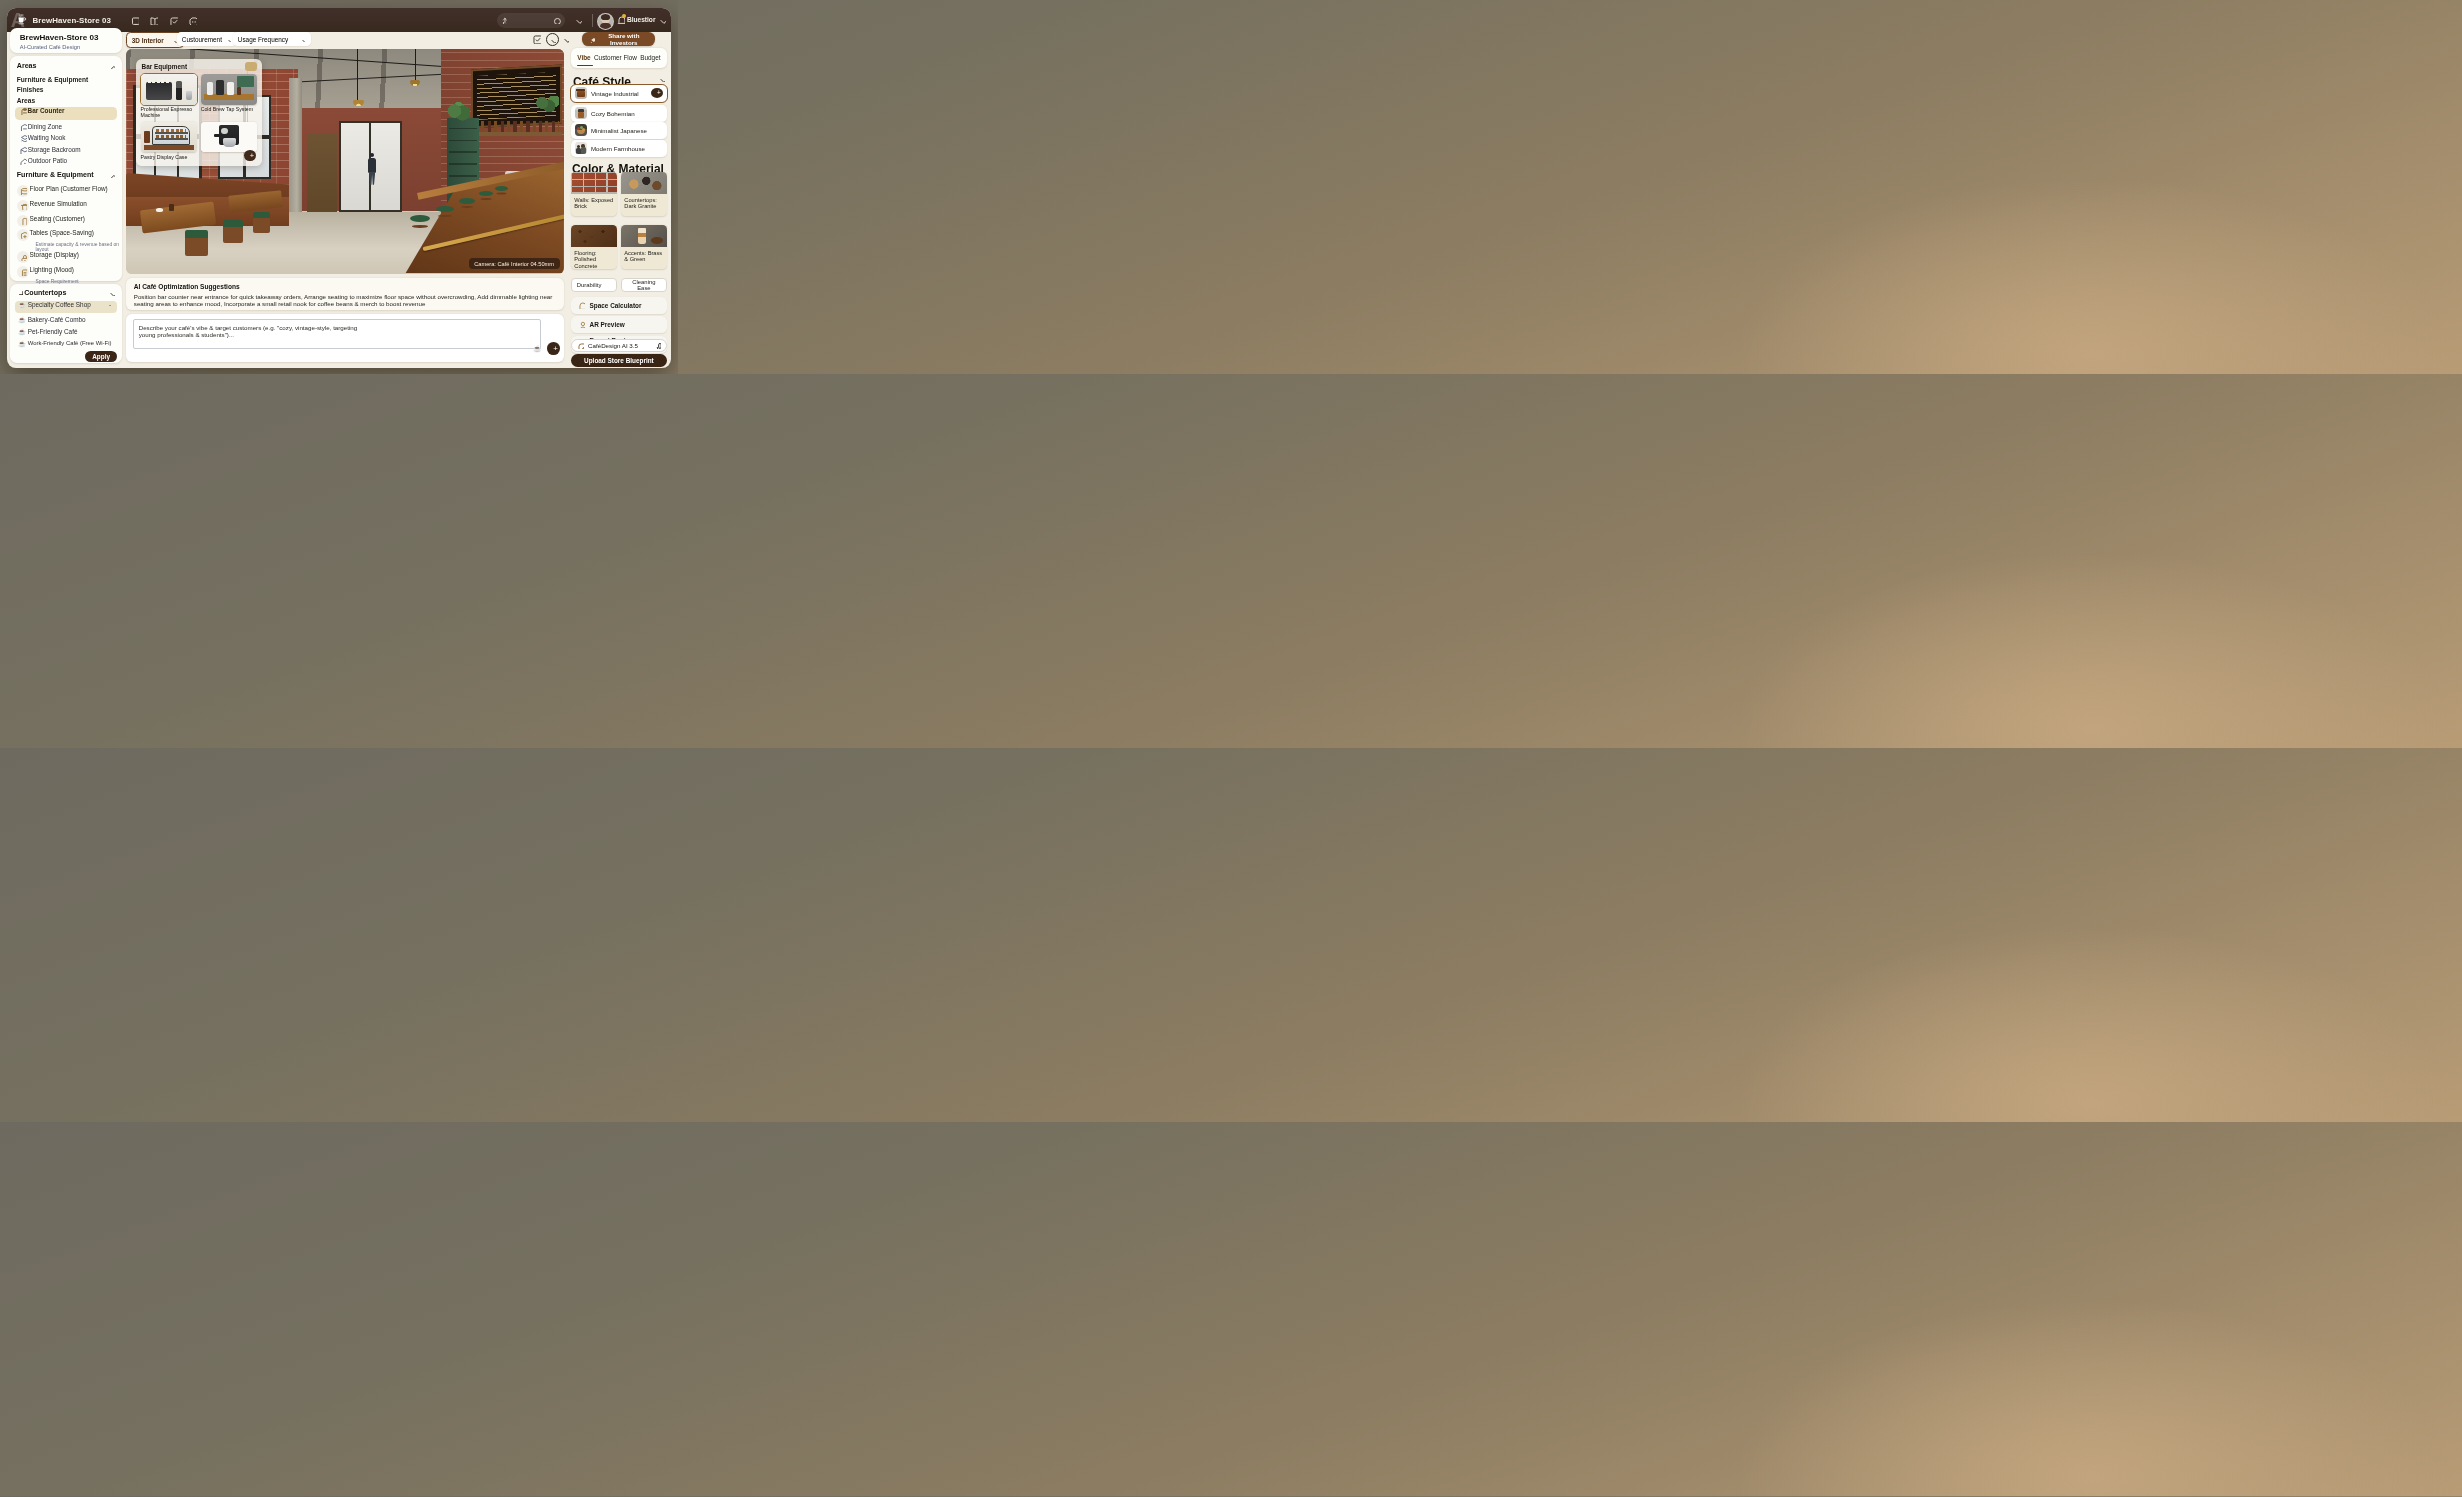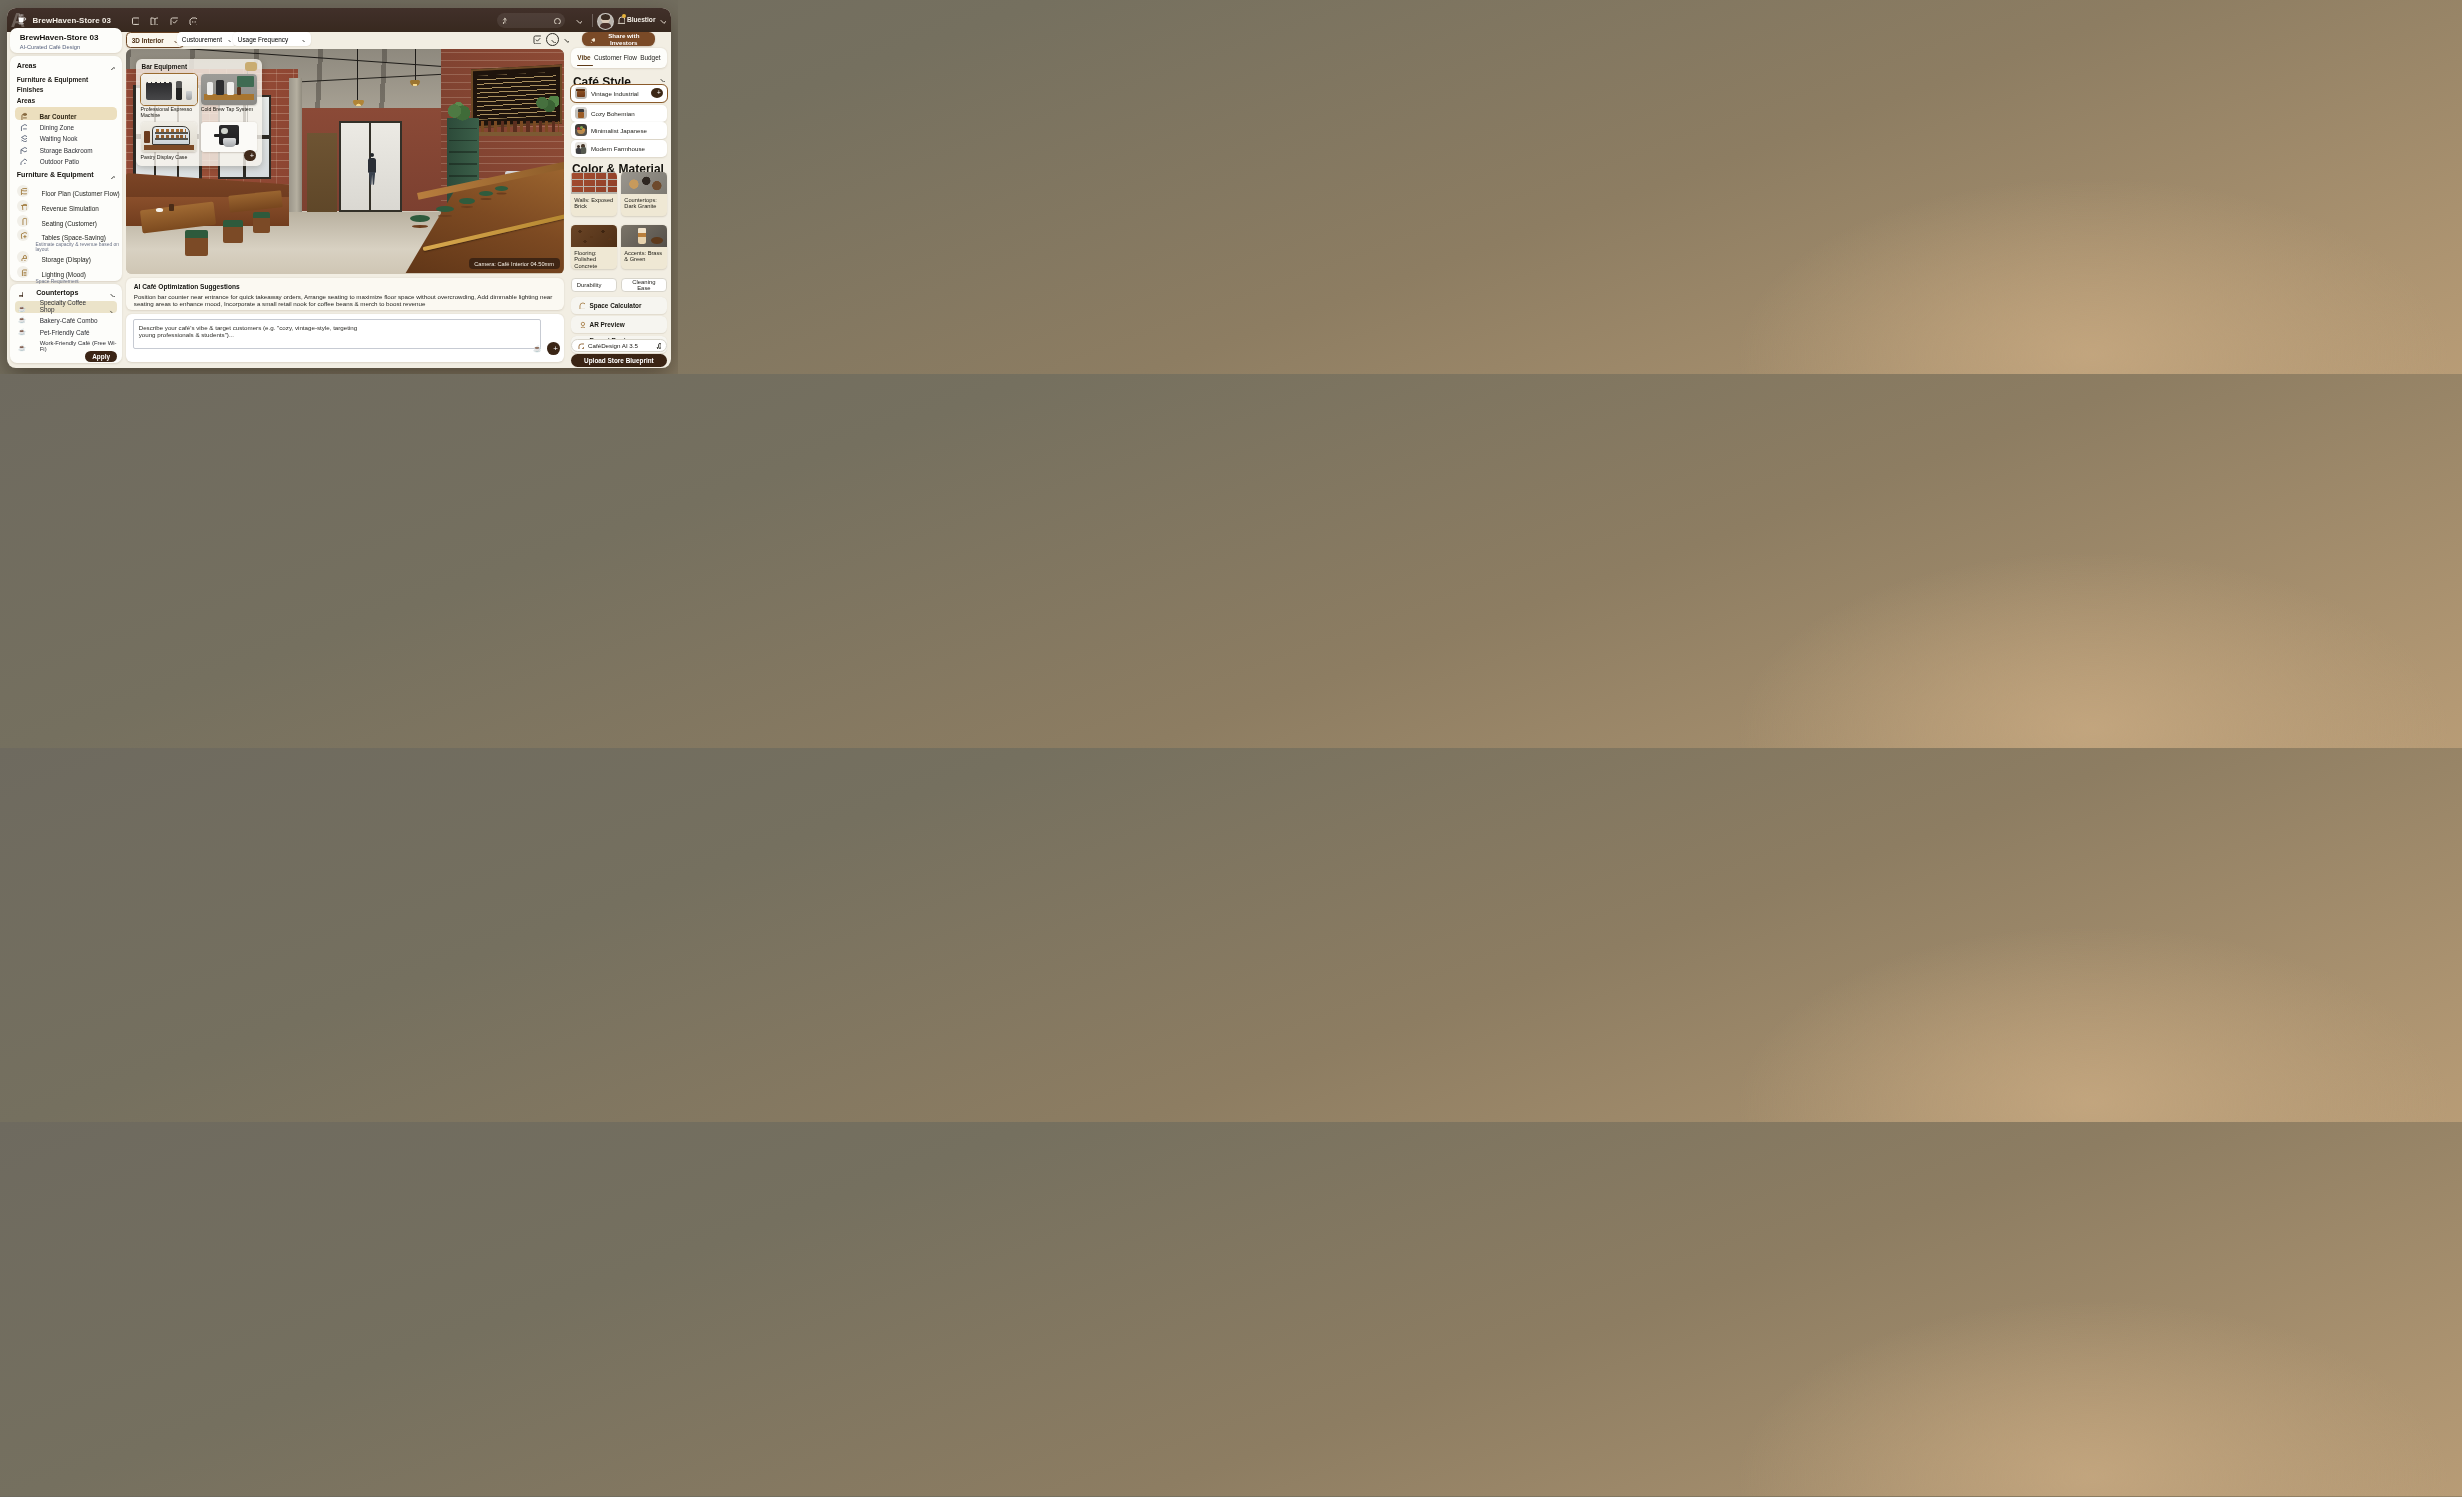--- a/index.html
+++ b/index.html
@@ -24,21 +24,21 @@
   .search{left:490px;top:4.9px;width:68px;height:14.8px;border-radius:7.4px;background:rgba(255,255,255,.08);}
   .hdr-divider{left:585px;top:5.9px;width:0.5px;height:12.8px;background:rgba(255,255,255,.25);}
   .avatar{left:590px;top:4.9px;width:14.8px;height:14.8px;border-radius:50%;background:radial-gradient(circle at 50% 38%,#d9c9b6 0 34%,#b9b4ad 35% 100%);overflow:hidden;border:0.5px solid rgba(255,255,255,.25);}
   .avatar .hair{position:absolute;left:3px;top:0.5px;width:8.9px;height:5.9px;border-radius:50% 50% 40% 40%;background:#3a2c22;}
   .avatar .bodyy{position:absolute;left:2px;top:8.9px;width:10.8px;height:6.9px;border-radius:3.9px 3.9px 0 0;background:#4a322a;}
   .bell-dot{position:absolute;right:-1px;top:-1.5px;width:3.9px;height:3.9px;border-radius:50%;}
   .hdr-user{left:620px;top:8.4px;font-size:6.6px;font-weight:bold;}
   
   .card{position:absolute;background:#fdfdfa;border-radius:6.9px;box-shadow:0 0.5px 2px rgba(80,60,30,.14);}
   .ic{width:7.9px;height:7.9px;flex:0 0 auto;}
-  .row{position:absolute;display:flex;align-items:flex-end;gap:13px;}
+  .row{position:absolute;display:flex;align-items:flex-start;gap:1px;}
   .chev{width:6.9px;height:6.9px;color:#3a3a36;}
   
   .sb-title{left:9.8px;top:5.9px;font-size:8.1px;font-weight:bold;color:#15130f;}
   .sb-sub{left:9.8px;top:16.7px;font-size:5.7px;color:#55607c;}
   .sec-hdr{font-size:7.1px;font-weight:bold;color:#15130f;}
   .group-it{font-size:6.6px;font-weight:bold;color:#201d18;}
   .area-it{font-size:6.4px;color:#2c2d33;}
   .area-ic{color:#5b6478;}
   .sel-pill{background:#ecdfbe;border-radius:4.4px;}
   .fe-bubble{width:11.8px;height:11.8px;border-radius:50%;background:#f1efe8;display:flex;align-items:center;justify-content:center;color:#a07a3c;}

